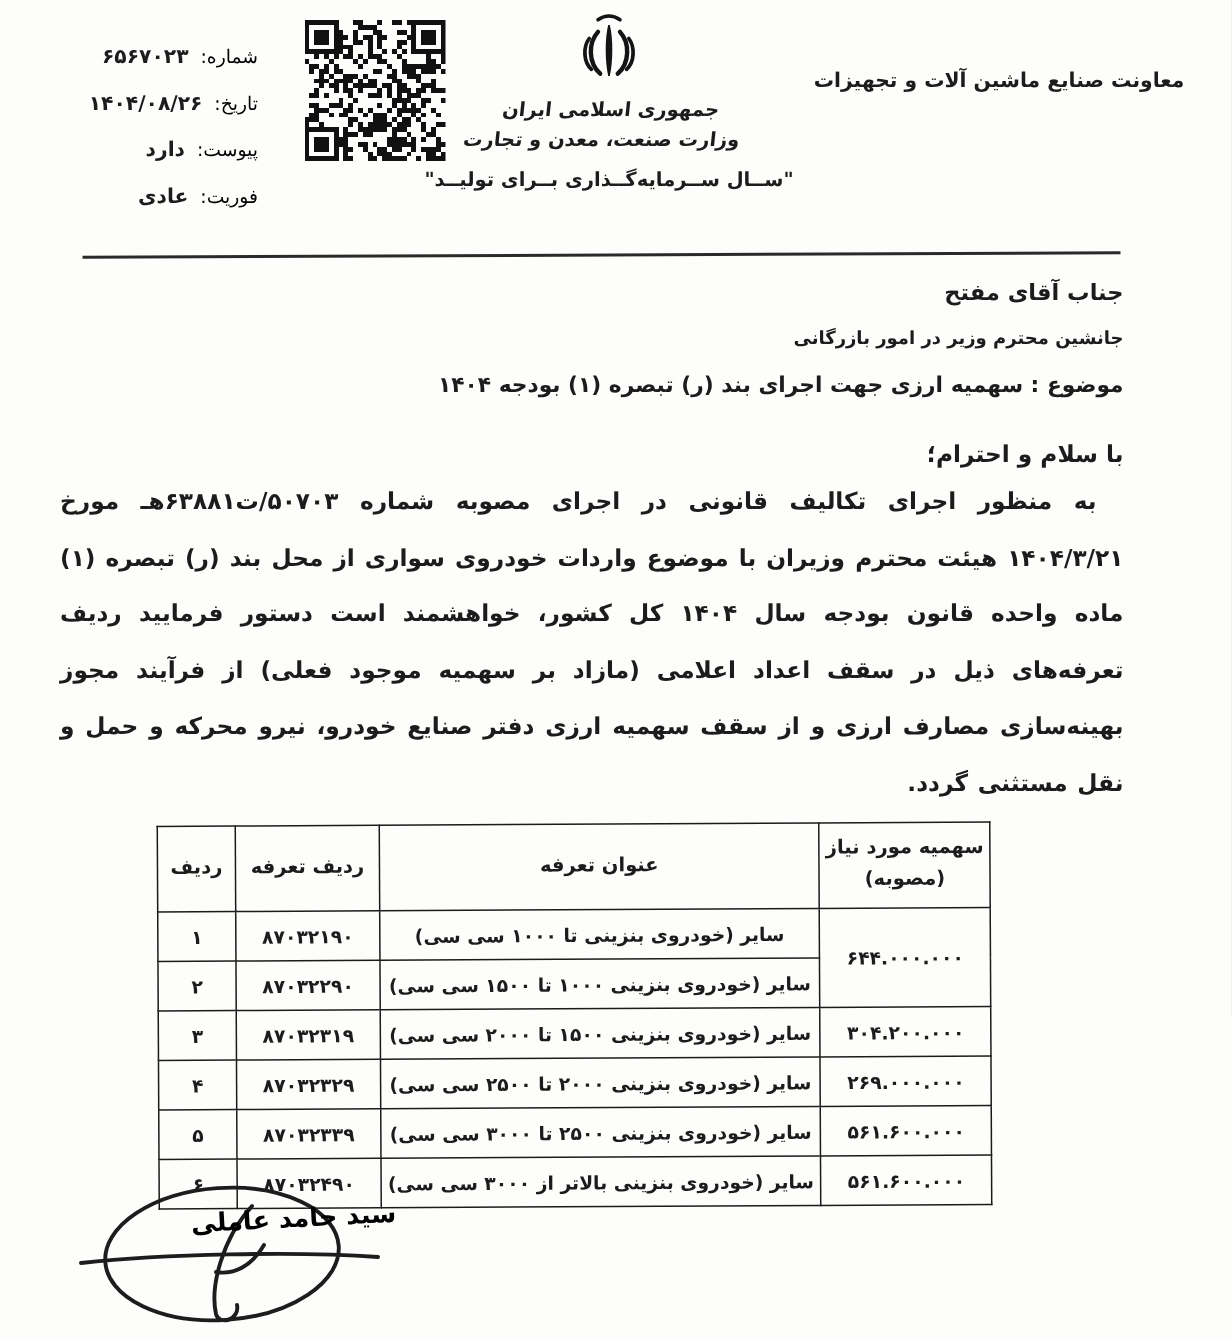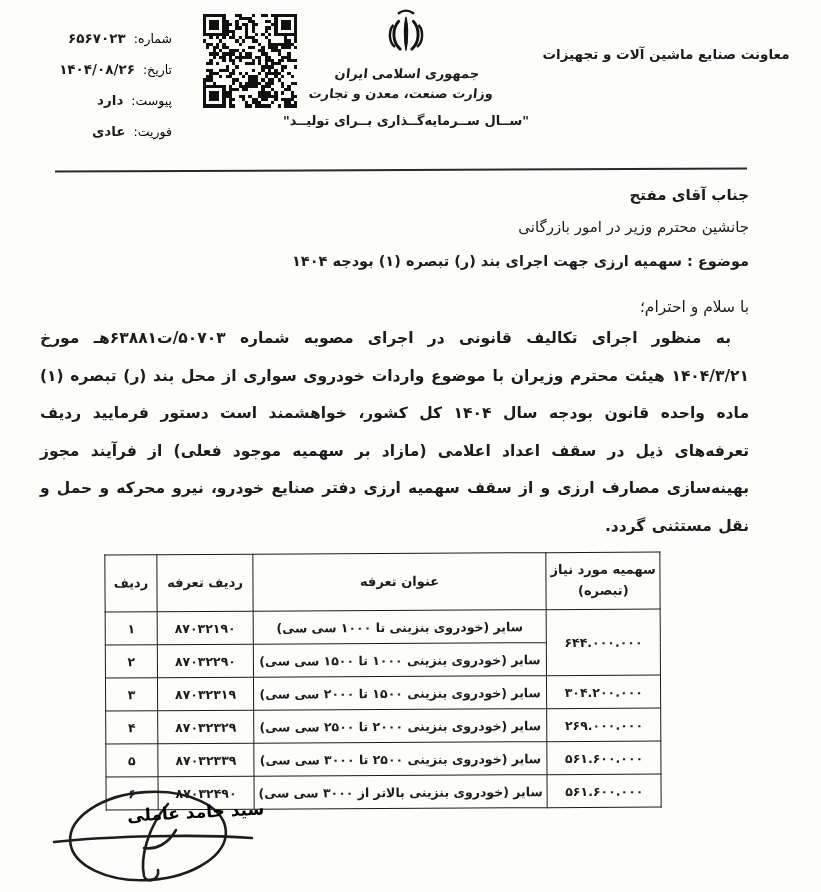--- a/index.html
+++ b/index.html
@@ -29,23 +29,23 @@
   .dept-block { position:absolute; top:46px; right:30px; width:250px; text-align:center; }
   .dept-line { font-weight:bold; font-size:13.5px; white-space:nowrap; }
   .role-line { font-weight:bold; font-size:13.5px; margin-top:10px; }
 
   .divider { position:absolute; top:169px; left:55px; width:692px; height:0;
              border-top:2px solid #2a2a2a; transform:rotate(-0.25deg); }
 
   
   .content { position:absolute; top:186px; right:72px; left:40px; direction:rtl; text-align:right; }
   .recipient-name { font-weight:bold; font-size:15px; }
-  .recipient-title { font-weight:normal; font-size:15px; margin-top:14px; }
+  .recipient-title { font-weight:bold; font-size:12px; margin-top:14px; }
   .subject-line { font-weight:bold; font-size:14.5px; margin-top:17px; }
-  .salutation { font-weight:normal; font-size:15.5px; margin-top:29px; }
+  .salutation { font-weight:bold; font-size:15.5px; margin-top:29px; }
   .paragraph { font-weight:bold; font-size:15.5px; line-height:2.42; text-align:justify;
                margin-top:4px; text-indent:18px; word-spacing:1px; }
 
   
   .tariff-table { border-collapse:collapse; margin-top:8px; margin-right:88px;
                   direction:rtl; transform:rotate(-0.3deg); }
   .tariff-table th, .tariff-table td {
     border:1.7px solid #1b1b1b; font-weight:bold; text-align:center; vertical-align:middle;
     padding:0 4px; white-space:nowrap;
   }
@@ -442,21 +442,21 @@
     <div class="recipient-title">جانشین محترم وزیر در امور بازرگانی</div>
     <div class="subject-line">موضوع : سهمیه ارزی جهت اجرای بند (ر) تبصره (۱) بودجه ۱۴۰۴</div>
     <div class="salutation">با سلام و احترام؛</div>
     <div class="paragraph">به منظور اجرای تکالیف قانونی در اجرای مصوبه شماره ۵۰۷۰۳/ت۶۳۸۸۱هـ مورخ ۱۴۰۴/۳/۲۱ هیئت محترم وزیران با موضوع واردات خودروی سواری از محل بند (ر) تبصره (۱) ماده واحده قانون بودجه سال ۱۴۰۴ کل کشور، خواهشمند است دستور فرمایید ردیف تعرفه‌های ذیل در سقف اعداد اعلامی (مازاد بر سهمیه موجود فعلی) از فرآیند مجوز بهینه‌سازی مصارف ارزی و از سقف سهمیه ارزی دفتر صنایع خودرو، نیرو محرکه و حمل و نقل مستثنی گردد.</div>
 
     <table class="tariff-table">
       <thead>
         <tr>
           <th class="col-quota">
             <span>سهمیه مورد نیاز</span><br>
-            <span>(تبصره)</span>
+            <span>(مصوبه)</span>
           </th>
           <th class="col-title">عنوان تعرفه</th>
           <th class="col-code">ردیف تعرفه</th>
           <th class="col-row">ردیف</th>
         </tr>
       </thead>
       <tbody>
         <tr>
           <td rowspan="2">۶۴۴.۰۰۰.۰۰۰</td>
           <td>سایر (خودروی بنزینی تا ۱۰۰۰ سی سی)</td>

